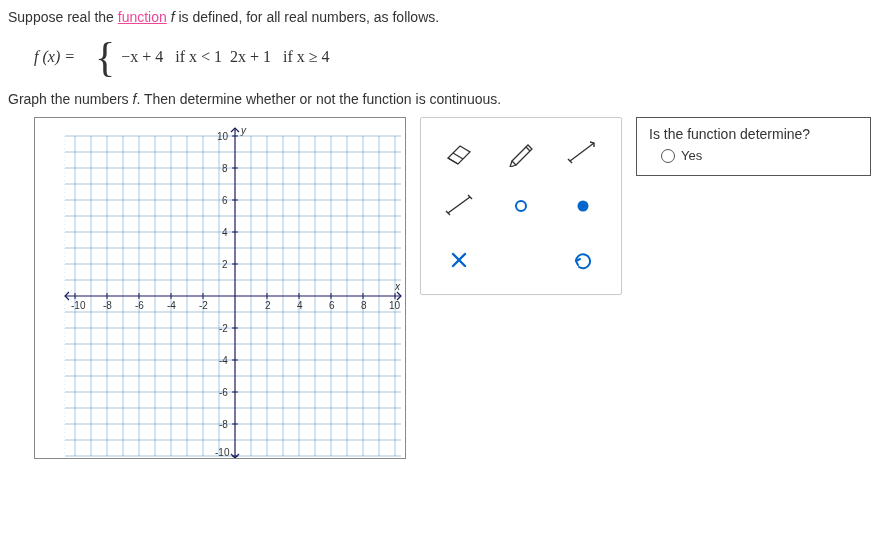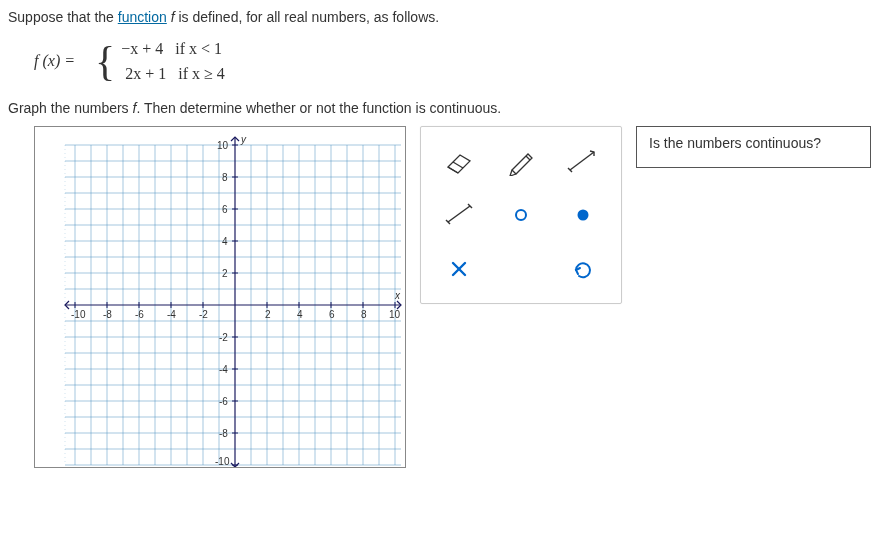--- a/index.html
+++ b/index.html
@@ -7,21 +7,21 @@
     padding: 4px;
     font-family: Arial, sans-serif;
     font-size: 14px;
     color: #333;
     background: #fff;
   }
   .container {
     width: 867px;
   }
   .link {
-    color: #0369a1;
+    color: #ec4899;
     text-decoration: underline;
   }
   .problem-text {
     margin: 4px 4px 8px 4px;
     line-height: 1.4;
   }
   .function-def {
     margin: 0 0 12px 30px;
     font-family: 'Times New Roman', serif;
     font-size: 16px;
@@ -33,21 +33,21 @@
     margin-right: 16px;
   }
   .brace {
     font-size: 42px;
     line-height: 42px;
     margin: 0 2px 0 4px;
     font-weight: 100;
   }
   .cases {
     display: flex;
-    flex-direction: column;
+    flex-direction: row;
     line-height: 1.6;
   }
   .cases span { white-space: pre; }
   .main-area {
     display: flex;
     align-items: flex-start;
     gap: 14px;
     margin-top: 6px;
     margin-left: 30px;
   }
@@ -96,21 +96,21 @@
     width:12px; height:12px; border:1px solid #555; border-radius:50%; margin-right:6px;
   }
   .ital { font-style: italic; }
 </style>
 </head>
 <body>
 
 <div class="container">
 
   <p class="problem-text">
-    <span>Suppose that the </span><a href="#" class="link">function</a><span> </span><span class="ital">f</span><span> is defined, for all real numbers, as follows.</span>
+    <span>Suppose real the </span><a href="#" class="link">function</a><span> </span><span class="ital">f</span><span> is defined, for all real numbers, as follows.</span>
   </p>
 
   <div class="function-def">
     <span class="fx">f (x) = </span>
     <span class="brace">{</span>
     <span class="cases">
       <span> −x + 4   if x &lt; 1</span>
       <span>  2x + 1   if x ≥ 4</span>
     </span>
   </div>
@@ -292,18 +292,22 @@
         <svg width="24" height="22" viewBox="0 0 24 22">
             <g stroke="#0066cc" stroke-width="2" fill="none" stroke-linecap="round">
               <path d="M5 12 A7 7 0 1 1 8 18"></path>
               <polyline points="9,10 5,12 7,16"></polyline>
             </g>
           </svg>
       </div>
     </div>
 
     <div class="answer-box">
-      <p class="q">Is the numbers continuous?</p>
+      <p class="q">Is the function determine?</p>
+      <div class="radio-row">
+        <span class="circ"></span>
+        <span>Yes</span>
+      </div>
     </div>
 
   </div>
 
 </div>
 
 </body></html>

